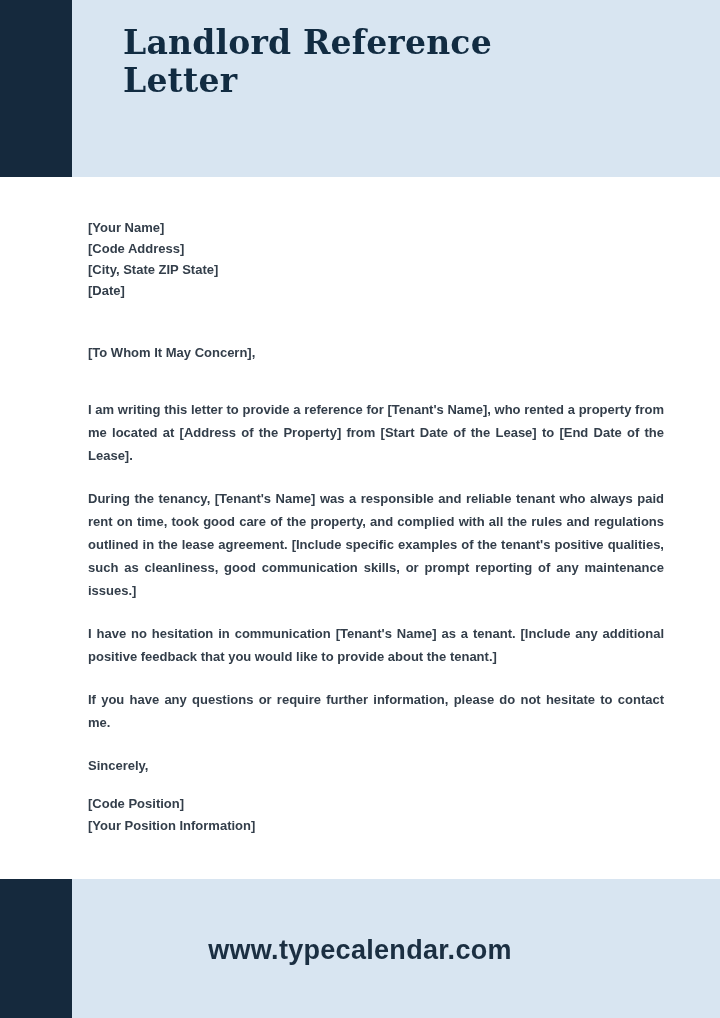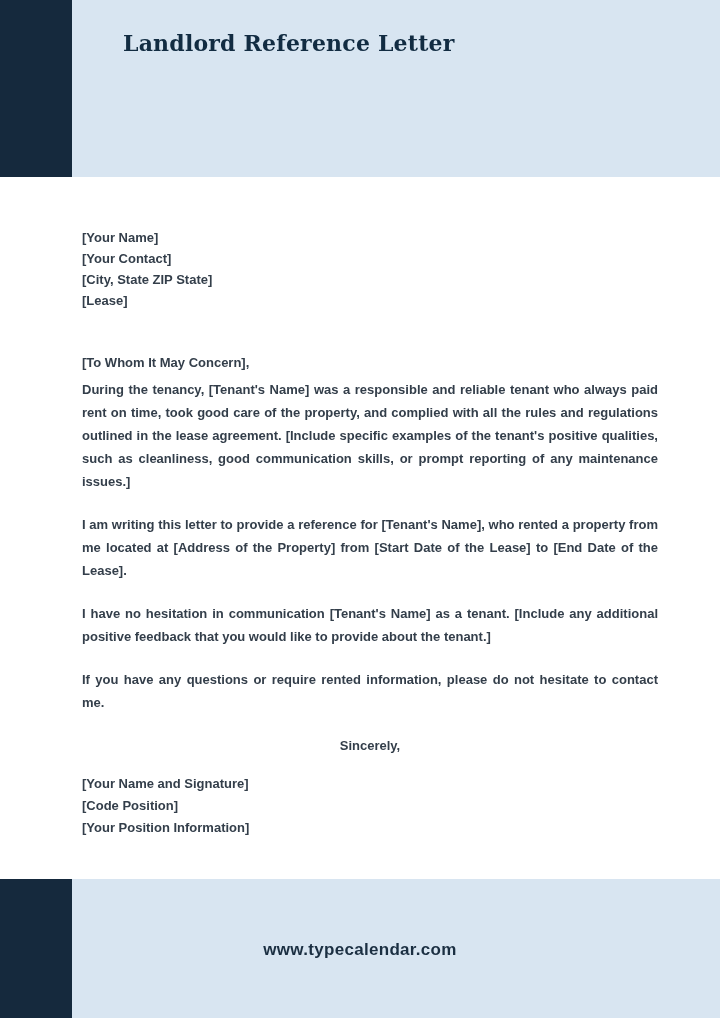--- a/index.html
+++ b/index.html
@@ -29,86 +29,85 @@
     position:absolute;left:0;width:72px;
     background:var(--navy);
   }
   .corner-block.top{top:0;height:177px;}
   .corner-block.bottom{top:0;height:139px;}
   .title{
     position:absolute;left:123px;top:24px;
     width:470px;
     font-family:"DejaVu Serif","Liberation Serif",serif;
     font-weight:700;
-    font-size:22px;line-height:38px;
+    font-size:33px;line-height:38px;
     color:var(--title-text);
     letter-spacing:0.2px;
   }
   
   .letter{
-    position:absolute;top:177px;left:82px;width:576px;
-    padding-top:50px;
+    position:absolute;top:177px;left:88px;width:576px;
+    padding-top:40px;
     color:var(--body-text);
     font-weight:700;
     font-size:13px;
   }
   .sender-block{margin:0 0 40px 0;}
   .sender-block p{line-height:21px;}
-  .salutation{line-height:23px;margin:0 0 4px 0;}
+  .salutation{line-height:23px;margin:0 0 34px 0;}
   .para{
     line-height:23px;
     margin:0 0 20px 0;
     text-align:justify;
   }
-  .closing{line-height:23px;margin:0 0 16px 0;text-align:center;}
+  .closing{line-height:23px;margin:0 0 16px 0;}
   .signature-block p{line-height:22px;}
   
   .footer-band{
     position:absolute;top:879px;left:0;width:720px;height:139px;
     background:var(--light-blue);
   }
   .footer-url{
     position:absolute;left:0;top:58px;width:720px;
     text-align:center;
-    font-size:17px;line-height:26px;
+    font-size:27px;line-height:26px;
     font-weight:700;
     color:var(--footer-text);
     letter-spacing:0.3px;
   }
 </style>
 </head>
 <body>
 
 <div class="page">
 
   <header class="header-band">
     <div class="corner-block top"></div>
     <h1 class="title">Landlord Reference Letter</h1>
   </header>
 
   <main class="letter">
 
     <div class="sender-block">
       <p>[Your Name]</p>
-      <p>[Your Contact]</p>
+      <p>[Code Address]</p>
       <p>[City, State ZIP State]</p>
-      <p>[Lease]</p>
+      <p>[Date]</p>
     </div>
 
     <p class="salutation">[To Whom It May Concern],</p>
 
+    <p class="para">I am writing this letter to provide a reference for [Tenant's Name], who rented a property from me located at [Address of the Property] from [Start Date of the Lease] to [End Date of the Lease].</p>
     <p class="para">During the tenancy, [Tenant's Name] was a responsible and reliable tenant who always paid rent on time, took good care of the property, and complied with all the rules and regulations outlined in the lease agreement. [Include specific examples of the tenant's positive qualities, such as cleanliness, good communication skills, or prompt reporting of any maintenance issues.]</p>
-    <p class="para">I am writing this letter to provide a reference for [Tenant's Name], who rented a property from me located at [Address of the Property] from [Start Date of the Lease] to [End Date of the Lease].</p>
     <p class="para">I have no hesitation in communication [Tenant's Name] as a tenant. [Include any additional positive feedback that you would like to provide about the tenant.]</p>
-    <p class="para">If you have any questions or require rented information, please do not hesitate to contact me.</p>
+    <p class="para">If you have any questions or require further information, please do not hesitate to contact me.</p>
 
     <p class="closing">Sincerely,</p>
 
     <div class="signature-block">
-      <p>[Your Name and Signature]</p>
       <p>[Code Position]</p>
       <p>[Your Position Information]</p>
     </div>
 
   </main>
 
   <footer class="footer-band">
     <div class="corner-block bottom"></div>
     <div class="footer-url">www.typecalendar.com</div>
   </footer>

